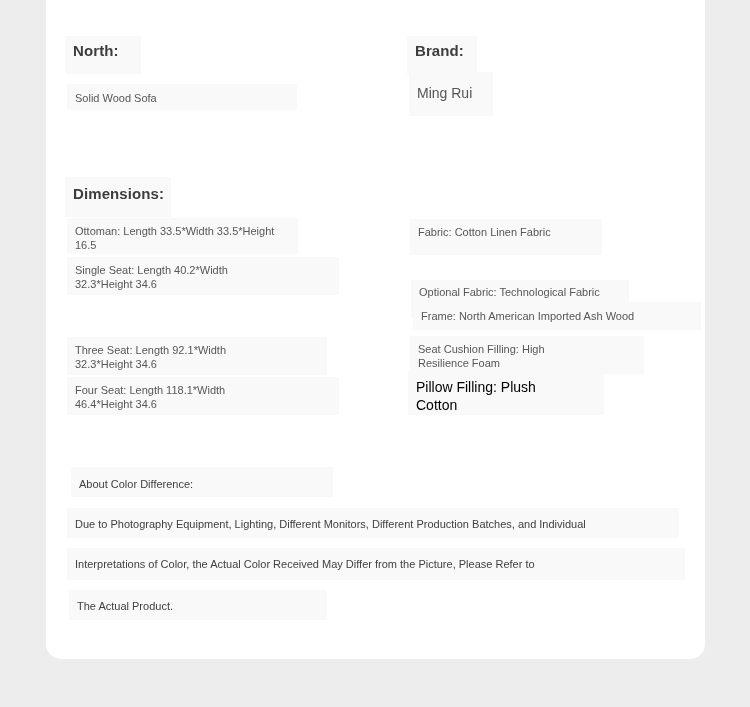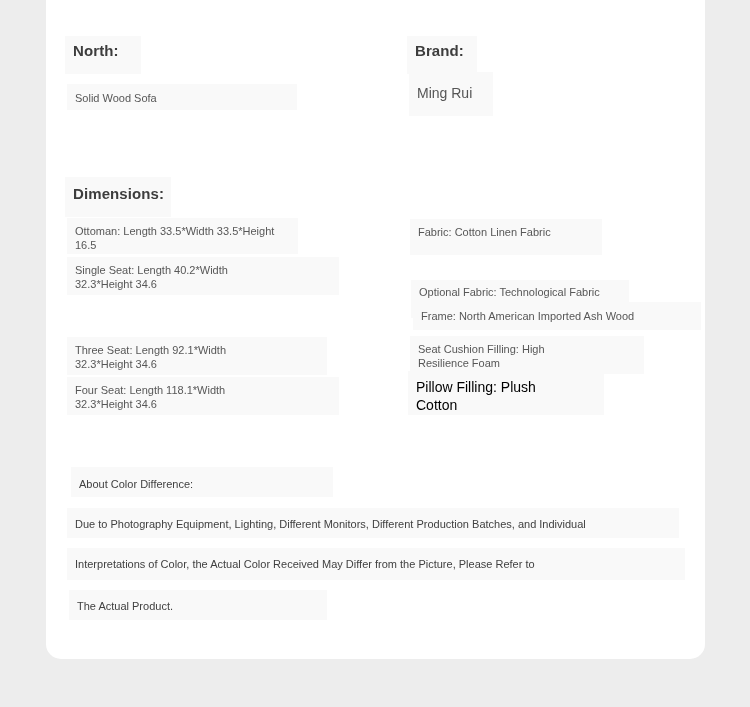--- a/index.html
+++ b/index.html
@@ -102,21 +102,21 @@
   <div class="patch" id="dim0-box">
     <span class="inner">Ottoman: Length 33.5*Width 33.5*Height 16.5</span>
   </div>
   <div class="patch" id="dim1-box">
     <span class="inner">Single Seat: Length 40.2*Width 32.3*Height 34.6</span>
   </div>
   <div class="patch" id="dim3-box">
     <span class="inner">Three Seat: Length 92.1*Width 32.3*Height 34.6</span>
   </div>
   <div class="patch" id="dim4-box">
-    <span class="inner">Four Seat: Length 118.1*Width 32.3*Height 34.6</span>
+    <span class="inner">Four Seat: Length 118.1*Width 46.4*Height 34.6</span>
   </div>
 
   <div class="patch" id="mat0-box">
     <span class="inner">Fabric: Cotton Linen Fabric</span>
   </div>
   <div class="patch" id="mat1-box">
     <span class="inner">Optional Fabric: Technological Fabric</span>
   </div>
   <div class="patch" id="mat2-box">
     <span class="inner nowrap">Frame: North American Imported Ash Wood</span>

